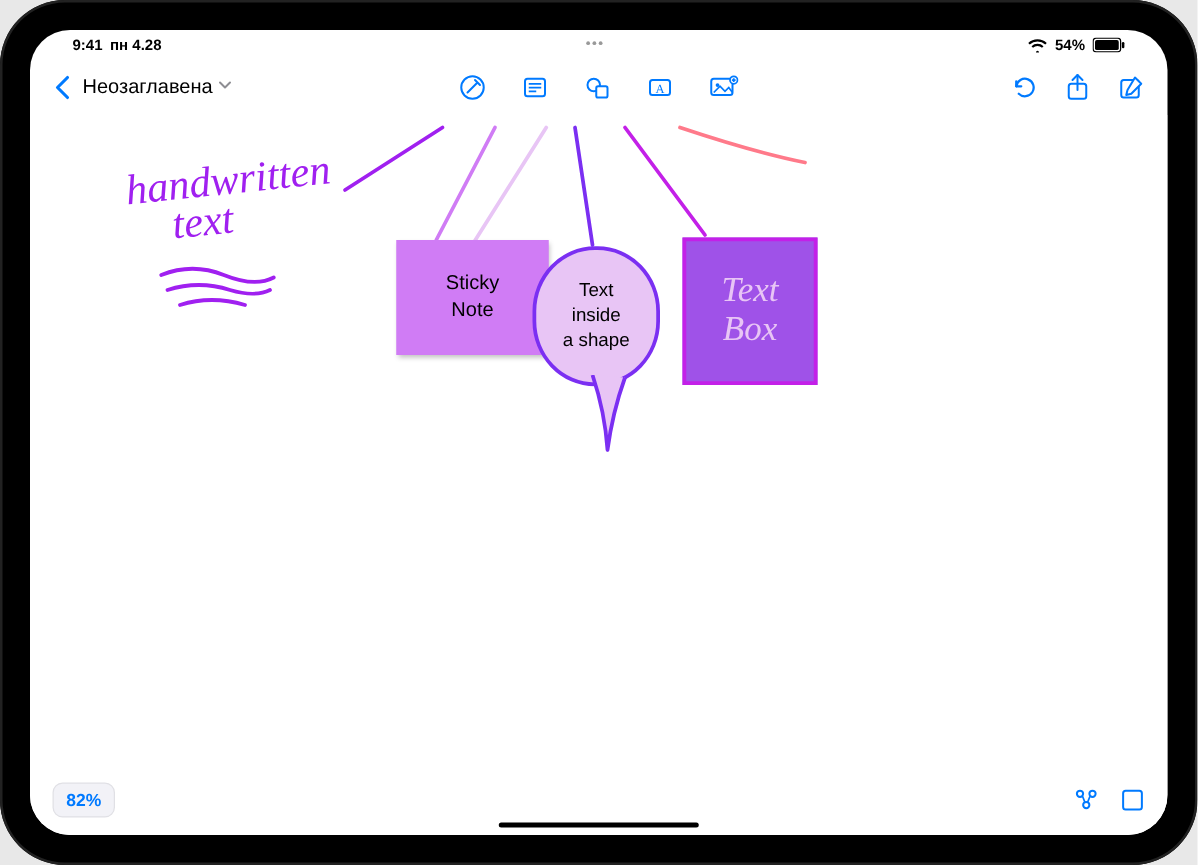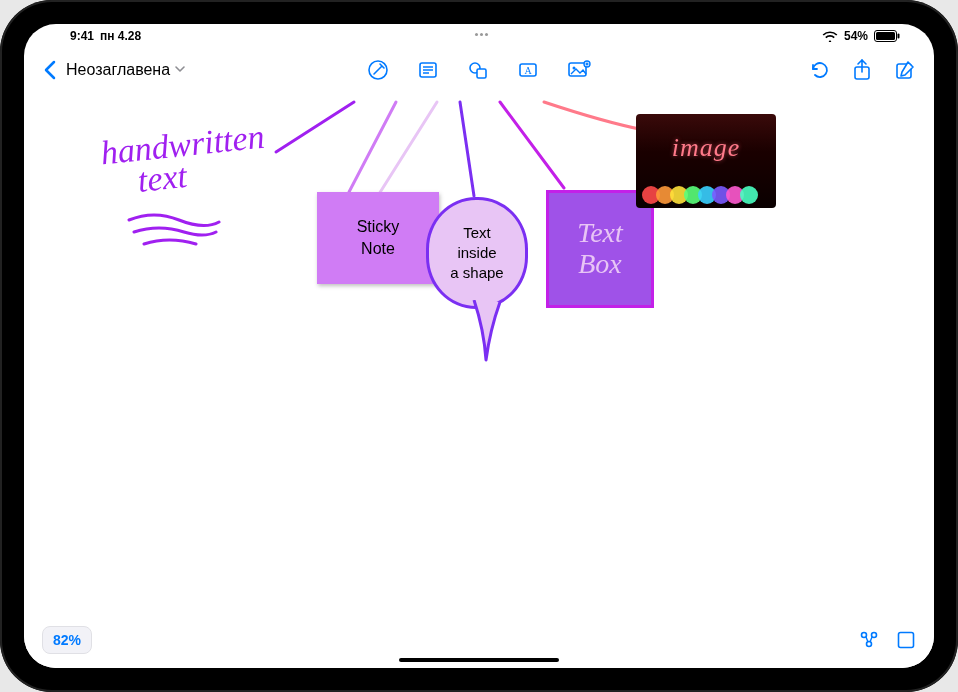--- a/index.html
+++ b/index.html
@@ -34,21 +34,21 @@
     .status-bar {
       height: 24px;
       display: flex;
       justify-content: space-between;
       align-items: center;
       padding: 0 34px;
       font-size: 12px;
       font-weight: 600;
       color: #000;
     }
-    .status-left { display: flex; align-items: center; gap: 6px; margin-left: 12px; }
+    .status-left { display: flex; align-items: center; gap: 6px; }
     .status-right { display: flex; align-items: center; gap: 6px; }
     .status-dots { width: 26px; height: 6px; display:flex; gap:2px; justify-content:center;}
     .status-dots span{width:3px;height:3px;border-radius:50%;background:#999;}
     .wifi-icon svg, .battery-icon svg { display:block; }
     
     .toolbar {
       height: 44px;
       display: flex;
       align-items: center;
       padding: 0 18px;
@@ -355,33 +355,20 @@
         <svg width="40" height="70" viewBox="0 0 40 70">
           <path d="M8 0 Q18 30 20 60 Q24 30 34 2" fill="#e8c5f5" stroke="#7b2ff2" stroke-width="3" stroke-linejoin="round"></path>
         </svg>
       </div>
 
       <div class="text-box">
         <span style="white-space:pre-line;">Text
 Box</span>
       </div>
 
-      <div class="image-thumb">
-        <div class="img-text">image</div>
-        <div class="bokeh">
-          <span style="background:#ff4a4a"></span>
-          <span style="background:#ff9a3a"></span>
-          <span style="background:#ffe13a"></span>
-          <span style="background:#5aff7a"></span>
-          <span style="background:#3ad1ff"></span>
-          <span style="background:#7a5aff"></span>
-          <span style="background:#ff5ad1"></span>
-          <span style="background:#4affc1"></span>
-        </div>
-      </div>
 
       <div class="bottom-bar">
         <div class="zoom-badge">
           <span>82%</span>
         </div>
         <div class="bottom-right">
           <span class="br-icon">
             <svg width="22" height="20" viewBox="0 0 22 20">
                 <circle cx="6" cy="5" r="2.5" stroke="#007aff" stroke-width="1.6" fill="none"></circle>
                 <circle cx="16" cy="5" r="2.5" stroke="#007aff" stroke-width="1.6" fill="none"></circle>

